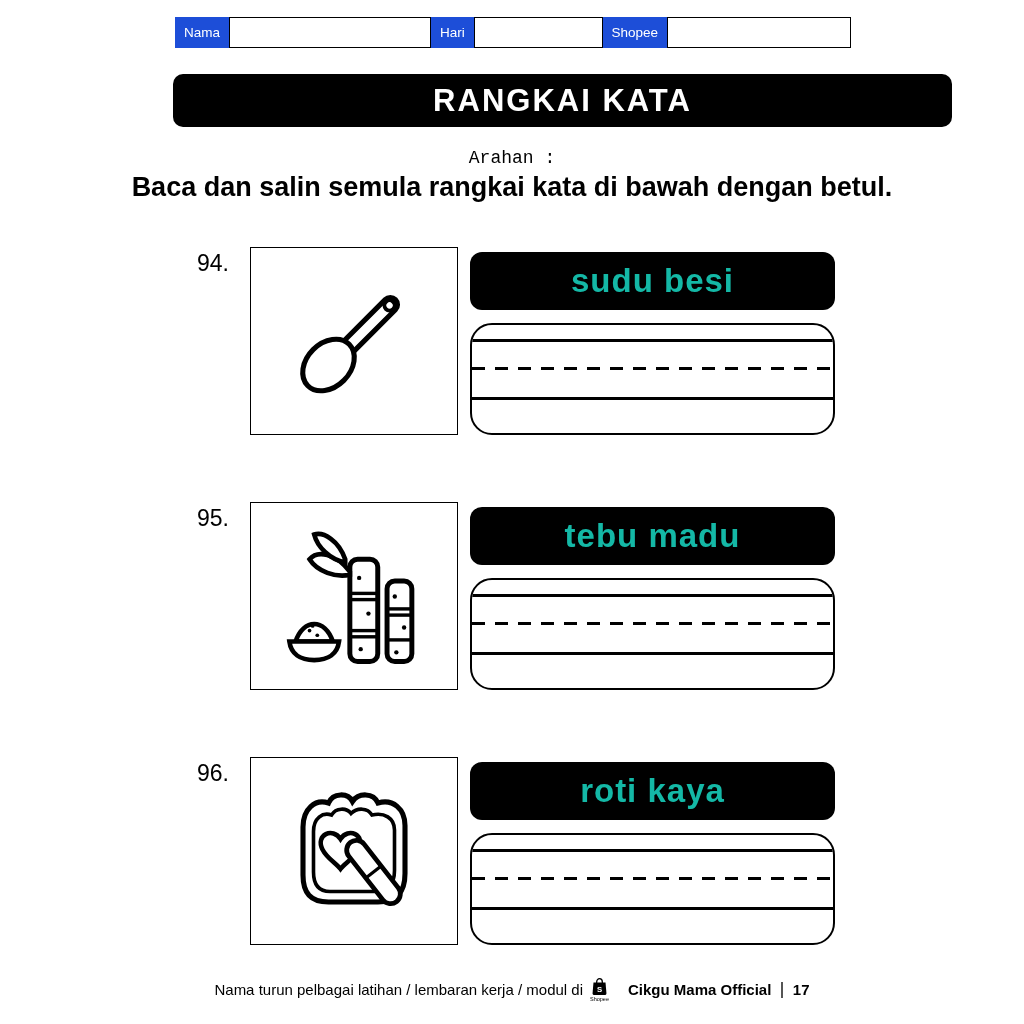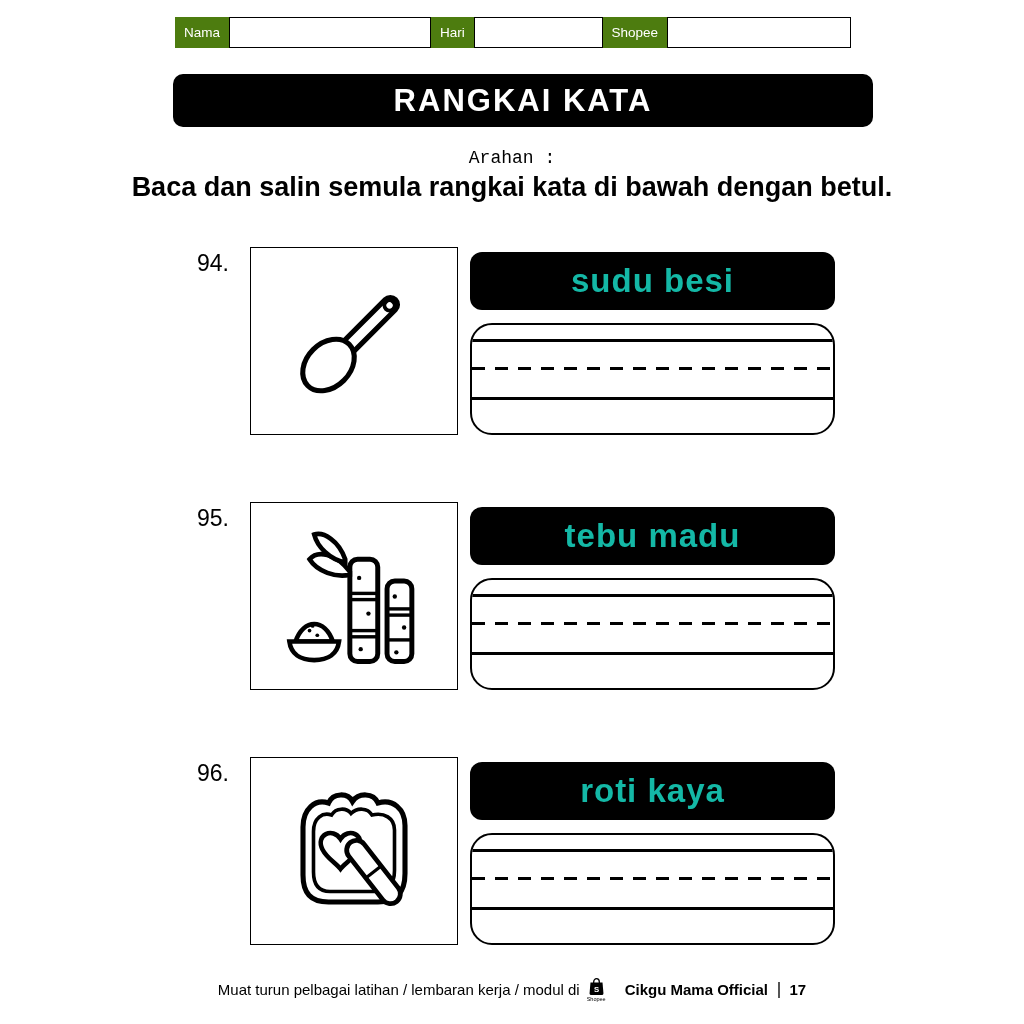--- a/index.html
+++ b/index.html
@@ -2,25 +2,25 @@
 <html><head>
 <meta charset="utf-8">
 <style>
   * { box-sizing: border-box; margin: 0; padding: 0; }
   html,body { background:#fff; }
   body { font-family:"Liberation Sans", sans-serif; color:#000; }
   .page { position:relative; width:1024px; height:1024px; background:#fff; overflow:hidden; }
 
   
   .header-row { position:absolute; left:175px; top:17px; width:676px; height:31px; display:flex; }
-  .hlabel { background:#4d7c0f; color:#fff; font-size:13.5px; display:flex; align-items:center; padding:0 9px; white-space:nowrap; }
+  .hlabel { background:#1d4ed8; color:#fff; font-size:13.5px; display:flex; align-items:center; padding:0 9px; white-space:nowrap; }
   .hblank { background:#fff; border:1px solid #000; flex-basis:0; }
 
   
-  .title-banner { position:absolute; left:173px; top:74px; width:700px; height:53px; background:#000;
+  .title-banner { position:absolute; left:173px; top:74px; width:779px; height:53px; background:#000;
     border-radius:10px; color:#fff; display:flex; align-items:center; justify-content:center;
     font-size:31px; font-weight:600; letter-spacing:2px; }
 
   .arahan { position:absolute; top:148px; left:0; width:100%; text-align:center; font-size:18px;font-family:Liberation Mono, monospace; }
   .instruction { position:absolute; top:172px; left:0; width:100%; text-align:center; font-size:27px; font-weight:700; }
 
   
   .item { position:absolute; left:0; width:100%; height:190px; }
   .item-number { position:absolute; left:197px; top:3px; font-size:23px; }
   .image-box { position:absolute; left:250px; top:0; width:208px; height:188px; border:1.5px solid #000;
@@ -133,21 +133,21 @@
     </div>
     <div class="phrase-pill">roti kaya</div>
     <div class="writing-area">
       <div class="wl l1"></div>
       <div class="wl dashed"></div>
       <div class="wl l2"></div>
     </div>
   </div>
 
   <div class="footer">
-    <span>Muat turun pelbagai latihan / lembaran kerja / modul di</span>
+    <span>Nama turun pelbagai latihan / lembaran kerja / modul di</span>
     <span class="shopee">
       <svg viewBox="0 0 24 26" width="17" height="19">
         <path d="M3.5,7.5 L20.5,7.5 L21.8,22.5 C21.9,24 20.8,25 19.4,25 L4.6,25 C3.2,25 2.1,24 2.2,22.5 Z" fill="#000"></path>
         <path d="M8,8 L8,6.5 C8,4 9.8,2 12,2 C14.2,2 16,4 16,6.5 L16,8" fill="none" stroke="#000" stroke-width="1.8"></path>
         <text x="12" y="20.5" text-anchor="middle" font-size="11" font-weight="bold" fill="#fff" font-family="Liberation Sans, sans-serif">S</text>
       </svg>
       <span class="shopee-label">Shopee</span>
     </span>
     <span class="brand">Cikgu Mama Official</span>
     <span class="vdiv"></span>

